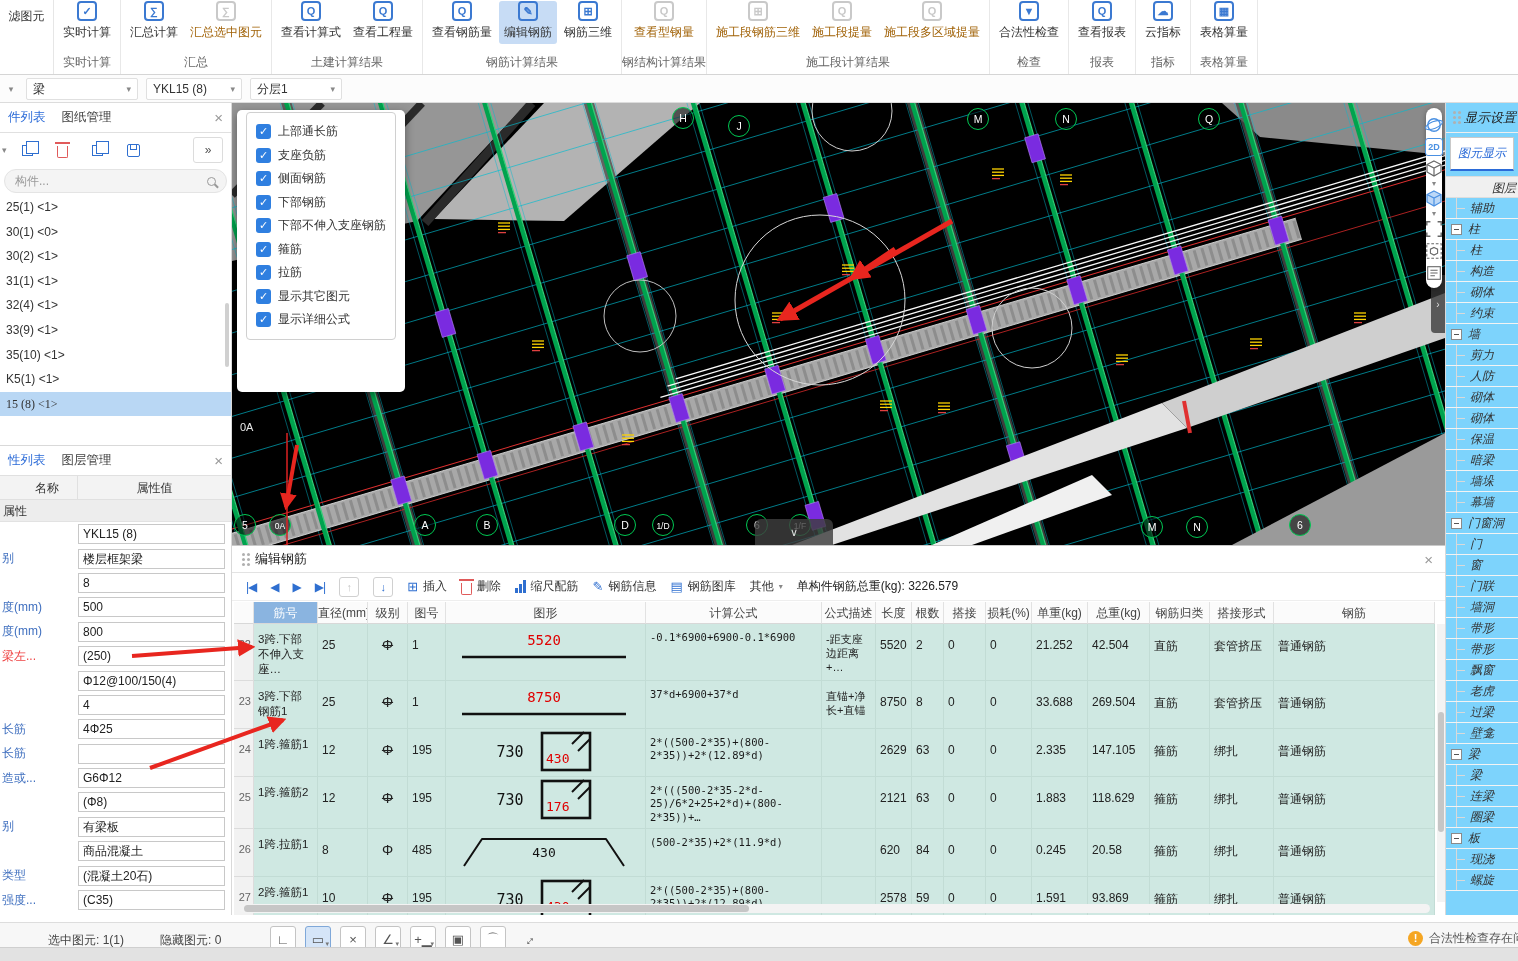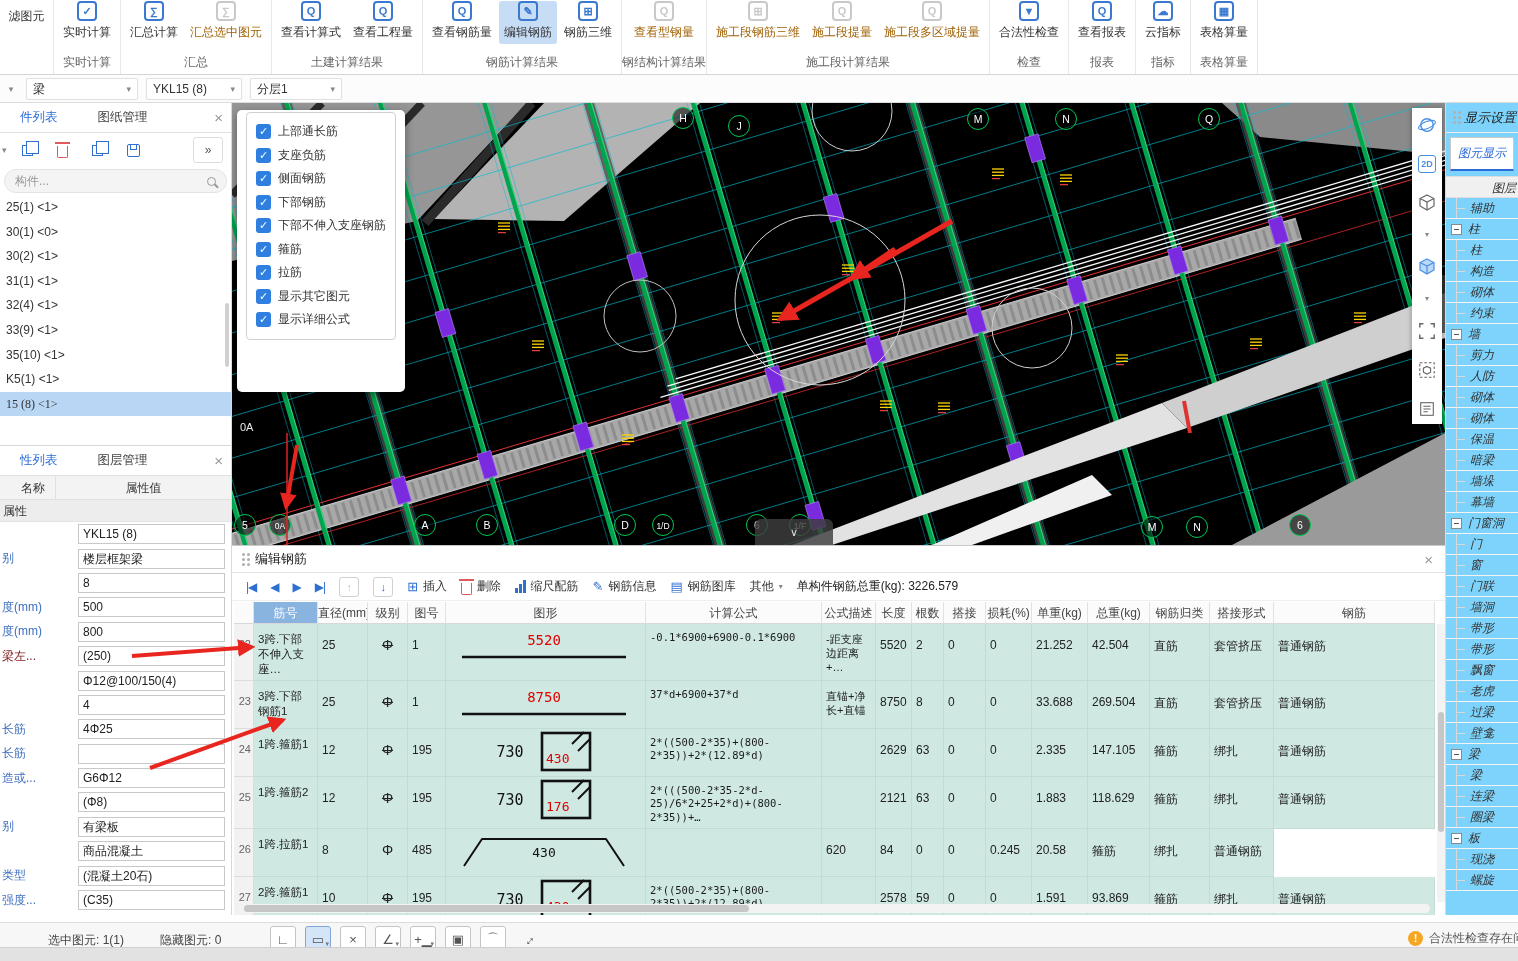--- a/index.html
+++ b/index.html
@@ -20,21 +20,21 @@
   .rbtn.disabled .rlab { color:#a16207; }
 
   
   #ctxbar { position:absolute; left:0; top:75px; width:1518px; height:28px; background:#fcfcfc; border-bottom:1px solid #dcdcdc; }
   .combo { position:absolute; top:3px; height:22px; background:#fff; border:1px solid #e0e0e0; border-radius:2px; font-size:12px; color:#333; display:flex; align-items:center; padding:0 6px; justify-content:space-between; }
   .combo .caret { color:#888; font-size:9px; margin-left:6px; }
   #combo-mini { position:absolute; left:2px; top:3px; width:18px; height:22px; font-size:9px; color:#888; text-align:center; line-height:22px; }
 
   
   .ltabs { height:30px; border-bottom:1px solid #e0e0e0; display:flex; align-items:center; font-size:12.5px; background:#fff; position:relative; }
-  .ltab { padding:0 20px; color:#444; }
+  .ltab { padding:0 8px; color:#444; }
   .ltab.active { color:#2b6bd8; }
   .ltabs .closex { position:absolute; right:8px; color:#999; font-size:15px; }
 
   #panel-components { position:absolute; left:0; top:103px; width:232px; height:342px; background:#fff; border-right:1px solid #d9d9d9; overflow:hidden; }
   #comp-toolbar { height:34px; display:flex; align-items:center; gap:24px; padding-left:22px; position:relative; }
   #comp-toolbar .caret-left { position:absolute; left:2px; font-size:9px; color:#888; }
   .tbox { width:30px; height:26px; border:1px solid #dcdcdc; border-radius:3px; display:flex; align-items:center; justify-content:center; position:absolute; right:8px; color:#555; font-size:12px; }
   .ic-copy { width:11px; height:11px; border:1.6px solid #2f6fd0; background:#fff; position:relative; }
   .ic-copy::before { content:""; position:absolute; top:-5px; left:3px; width:11px; height:11px; border:1.6px solid #2f6fd0; background:#fff; }
   .ic-trash { width:11px; height:12px; border:1.6px solid #e05a5a; border-top:none; border-radius:0 0 2px 2px; position:relative; margin-top:4px; }
@@ -45,38 +45,38 @@
   #comp-search .ph { font-size:12px; color:#9a9a9a; }
   .ic-search { width:9px; height:9px; border:1.6px solid #9a9a9a; border-radius:50%; position:relative; }
   .ic-search::after { content:""; position:absolute; width:5px; height:1.6px; background:#9a9a9a; transform:rotate(45deg); right:-4px; bottom:-2px; }
   #comp-list .citem { height:24.6px; line-height:24.6px; font-size:12px; color:#333; padding-left:6px; white-space:nowrap; }
   #comp-list .citem.selected { background:#b9d7f4;font-family:Liberation Serif, serif; }
   #comp-scroll { position:absolute; right:2px; top:200px; width:4px; height:64px; background:#d0d0d0; border-radius:2px; }
 
   
   #panel-props { position:absolute; left:0; top:445px; width:232px; height:470px; background:#fff; border-right:1px solid #d9d9d9; border-top:1px solid #d9d9d9; overflow:hidden; }
   #prop-header { height:24px; background:#f3f3f3; border-bottom:1px solid #e0e0e0; display:flex; font-size:12px; color:#333; }
-  #prop-header .c1 { width:56px; text-align:right; line-height:24px; padding-right:10px; border-right:1px solid #e0e0e0; }
+  #prop-header .c1 { width:78px; text-align:right; line-height:24px; padding-right:18px; border-right:1px solid #e0e0e0; }
   #prop-header .c2 { flex:1; text-align:center; line-height:24px; }
   #prop-section { height:22px; background:#ededed; font-size:12px; color:#333; line-height:22px; padding-left:3px; border-bottom:1px solid #e2e2e2; }
   .prow { height:24.4px; display:flex; align-items:center; }
-  .prow .plab { width:78px; font-size:12px; color:#7f1d1d; padding-left:2px; white-space:nowrap; overflow:hidden; }
+  .prow .plab { width:78px; font-size:12px; color:#ef4444; padding-left:2px; white-space:nowrap; overflow:hidden; }
   .prow .plab.link { color:#3f6fbf; }
   .prow .pval { width:147px; height:20px; border:1px solid #c8c8c8; background:#fff; font-size:12px; color:#222; line-height:18px; padding:0 4px; white-space:nowrap; overflow:hidden; }
 
   
   #viewport { position:absolute; left:232px; top:103px; width:1213px; height:442px; background:#000; overflow:hidden; }
   #vp-svg { position:absolute; left:0; top:0; }
   #rebar-panel { position:absolute; left:5px; top:7px; width:168px; height:282px; background:#fff; border-radius:5px; box-shadow:0 3px 10px rgba(0,0,0,.4); z-index:20; }
   #rebar-panel .rp-title { font-size:13px; color:#222; padding:11px 0 6px 13px; }
   #rebar-panel .rp-box { margin:2px 9px; border:1px solid #d0d0d0; border-radius:4px; padding:7px 9px; }
   .cbrow { display:flex; align-items:center; height:23.5px; gap:7px; }
   .cb { width:15px; height:15px; background:#2f7fe0; border-radius:3px; color:#fff; font-size:11px; line-height:15px; text-align:center; flex:none; }
   .cbrow .cblab { font-size:12px; color:#333; white-space:nowrap; }
-  #vp-nav { position:absolute; right:3px; top:5px; width:30px; background:#fff; border-radius:0; box-shadow:0 1px 5px rgba(0,0,0,.35); z-index:20; display:flex; flex-direction:column; align-items:center; padding:6px 0 4px 0; gap:17px; }
+  #vp-nav { position:absolute; right:3px; top:5px; width:16px; background:#fff; border-radius:12px; box-shadow:0 1px 5px rgba(0,0,0,.35); z-index:20; display:flex; flex-direction:column; align-items:center; padding:6px 0 4px 0; gap:0; }
   #vp-nav .nbtn { width:22px; height:22px; display:flex; align-items:center; justify-content:center; }
   #vp-nav .ncaret { font-size:8px; color:#888; height:8px; line-height:8px; }
   #nav-2d { border:1.6px solid #4a90e2; border-radius:3px; color:#4a90e2; font-size:9px; font-weight:bold; width:18px; height:18px; display:flex; align-items:center; justify-content:center; }
   #vp-flyout { position:absolute; right:0; top:172px; width:14px; height:58px; background:rgba(55,55,55,.78); border-radius:4px 0 0 4px; z-index:19; color:#ddd; font-size:10px; display:flex; align-items:center; justify-content:center; }
   #vp-bottom-tab { position:absolute; left:523px; top:416px; width:78px; height:26px; background:rgba(62,62,62,.82); border-radius:6px 6px 0 0; z-index:20; color:#ddd; font-size:11px; display:flex; align-items:center; justify-content:center; }
 
   
   #panel-table { position:absolute; left:232px; top:545px; width:1213px; height:370px; background:#fff; border-top:1px solid #c9c9c9; overflow:hidden; }
   #et-title { height:27px; border-bottom:1px solid #e3e3e3; display:flex; align-items:center; padding-left:10px; gap:10px; position:relative; }
   #et-title .t { font-size:13px; color:#222; }
@@ -885,20 +885,21 @@
           <div class="trow">
             <div class="gut">26</div>
             <div class="tc name">1跨.拉筋1</div>
             <div class="tc num">8</div>
             <div class="tc lvl"><span>Φ</span></div>
             <div class="tc num">485</div>
             <div class="tc shape"><svg width="192" height="42" viewBox="0 0 192 42">
                 <path d="M16,36 L34,9 H158 L176,36" fill="none" stroke="#111" stroke-width="2" stroke-linejoin="round"></path>
                 <text x="96" y="27" fill="#111" font-size="13" text-anchor="middle" font-family="DejaVu Sans Mono,monospace">430</text>
               </svg></div>
+            <div class="tc formula">(500-2*35)+2*(11.9*d)</div>
             <div class="tc desc"></div>
             <div class="tc num">620</div>
             <div class="tc num">84</div>
             <div class="tc num">0</div>
             <div class="tc num">0</div>
             <div class="tc num">0.245</div>
             <div class="tc num">20.58</div>
             <div class="tc num">箍筋</div>
             <div class="tc num">绑扎</div>
             <div class="tc num">普通钢筋</div>

